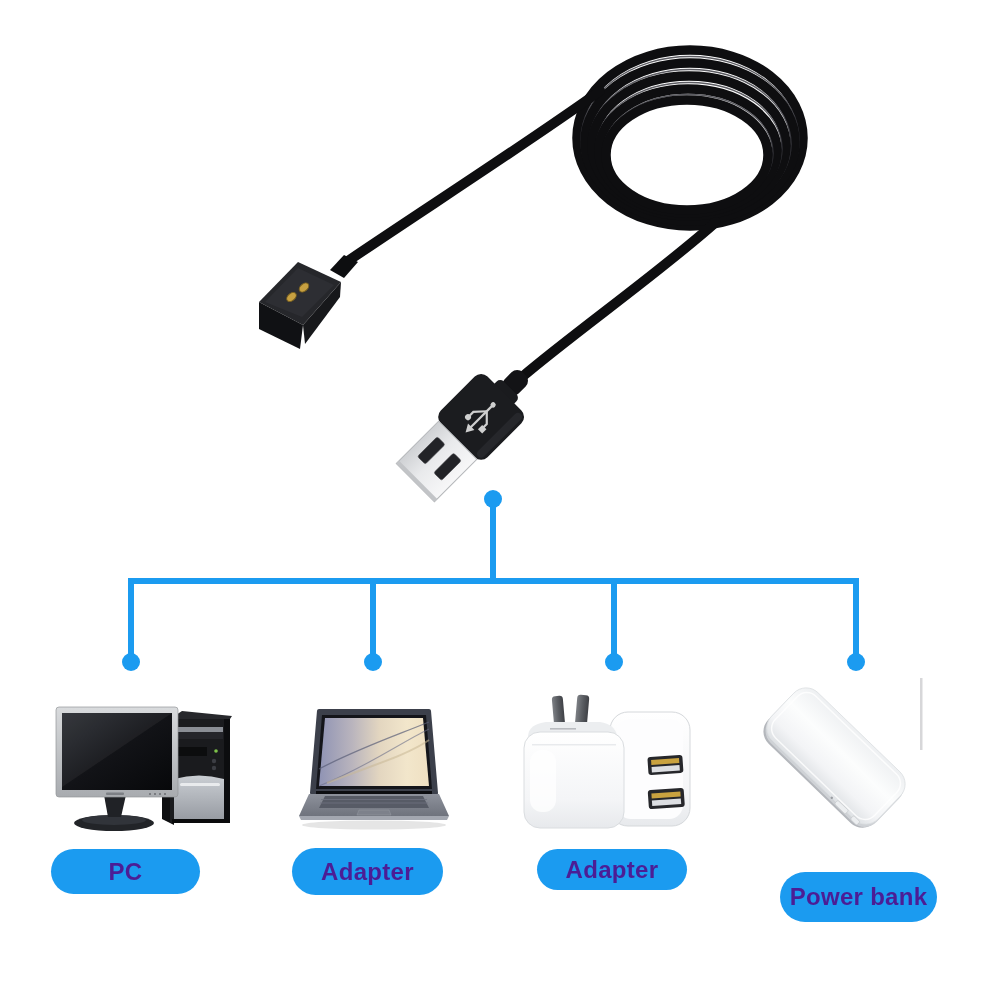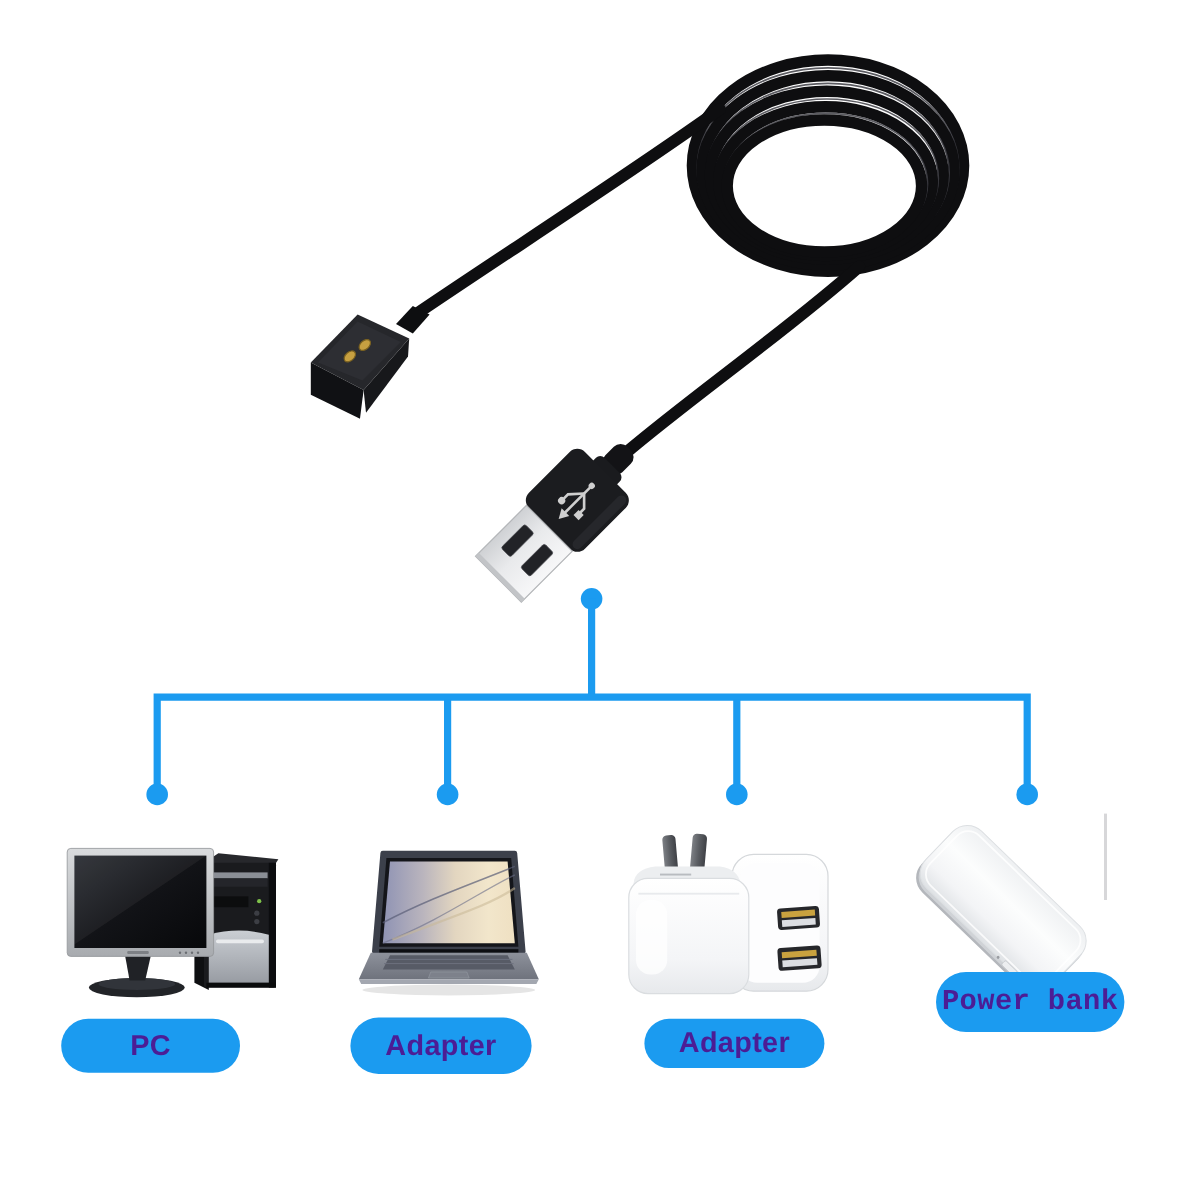--- a/index.html
+++ b/index.html
@@ -247,17 +247,17 @@
 
   <div class="pill" style="left:51px;top:849px;width:149px;height:45px;">
     <span>PC</span>
   </div>
   <div class="pill" style="left:292px;top:848px;width:151px;height:47px;">
     <span>Adapter</span>
   </div>
   <div class="pill" style="left:537px;top:849px;width:150px;height:41px;">
     <span>Adapter</span>
   </div>
-  <div class="pill" style="left:780px;top:810px;width:157px;height:50px;font-family:Liberation Mono, monospace;">
+  <div class="pill" style="left:780px;top:872px;width:157px;height:50px;">
     <span>Power bank</span>
   </div>
 
 </div>
 
 </body></html>

